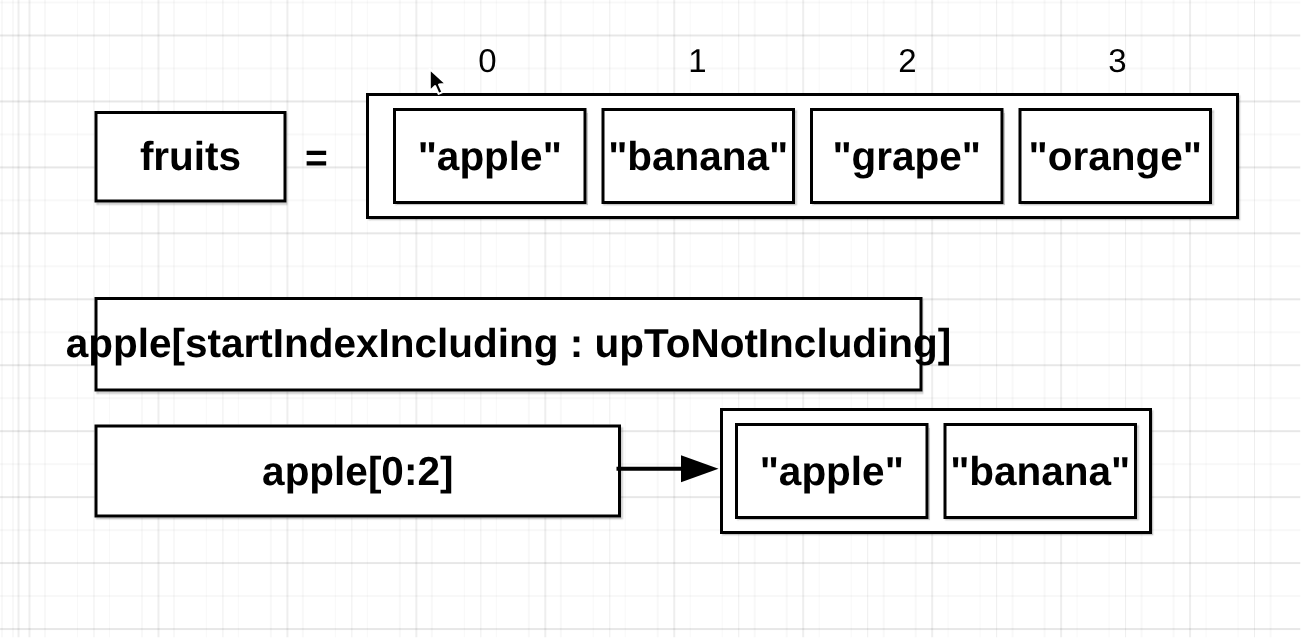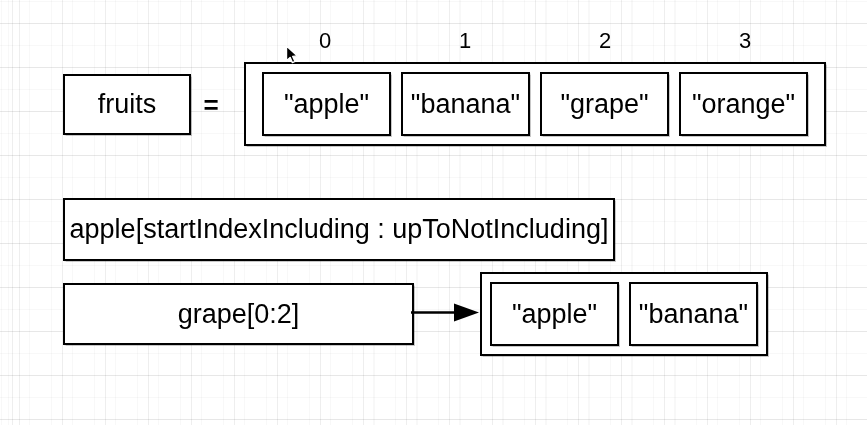--- a/index.html
+++ b/index.html
@@ -28,20 +28,21 @@
 
   .shape {
     position: absolute;
     background: #ffffff;
     border: 2.5px solid #000000;
     box-shadow: 1.2px 1.4px 1px rgba(0,0,0,0.22);
     display: flex;
     align-items: center;
     justify-content: center;
     white-space: nowrap;
+    font-weight: bold;
   }
 
   .label-27 { font-size: 27px; line-height: 1; }
 
   .var-box    { left: 63px;  top: 74px;  width: 128px; height: 61px; }
   .equals     { position: absolute; left: 195px; top: 91px; width: 32px; height: 28px;
                 display: flex; align-items: center; justify-content: center;
                 font-size: 26px; font-weight: bold; }
 
   .indices-row {
@@ -115,21 +116,21 @@
 
   <svg class="cursor-svg" width="14" height="20" viewBox="0 0 14 20">
     <path d="M1.5 1 L1.5 15.8 L5.1 12.4 L7.4 17.6 L10 16.4 L7.7 11.4 L12.4 10.9 Z" fill="#000000" stroke="#ffffff" stroke-width="1.4" stroke-linejoin="round"></path>
   </svg>
 
   <div class="shape syntax-box label-27">
     <span>apple[startIndexIncluding : upToNotIncluding]</span>
   </div>
 
   <div class="shape call-box label-27">
-    <span>grape[0:2]</span>
+    <span>apple[0:2]</span>
   </div>
 
   <svg class="arrow-svg" width="72" height="26" viewBox="0 0 72 26">
     <line x1="1" y1="12.5" x2="46" y2="12.5" stroke="#000000" stroke-width="2.6"></line>
     <polygon points="44,3.5 69,12.5 44,21.5" fill="#000000"></polygon>
   </svg>
 
   <div class="shape result-container">
     <div class="cell">
       <span>"apple"</span>

